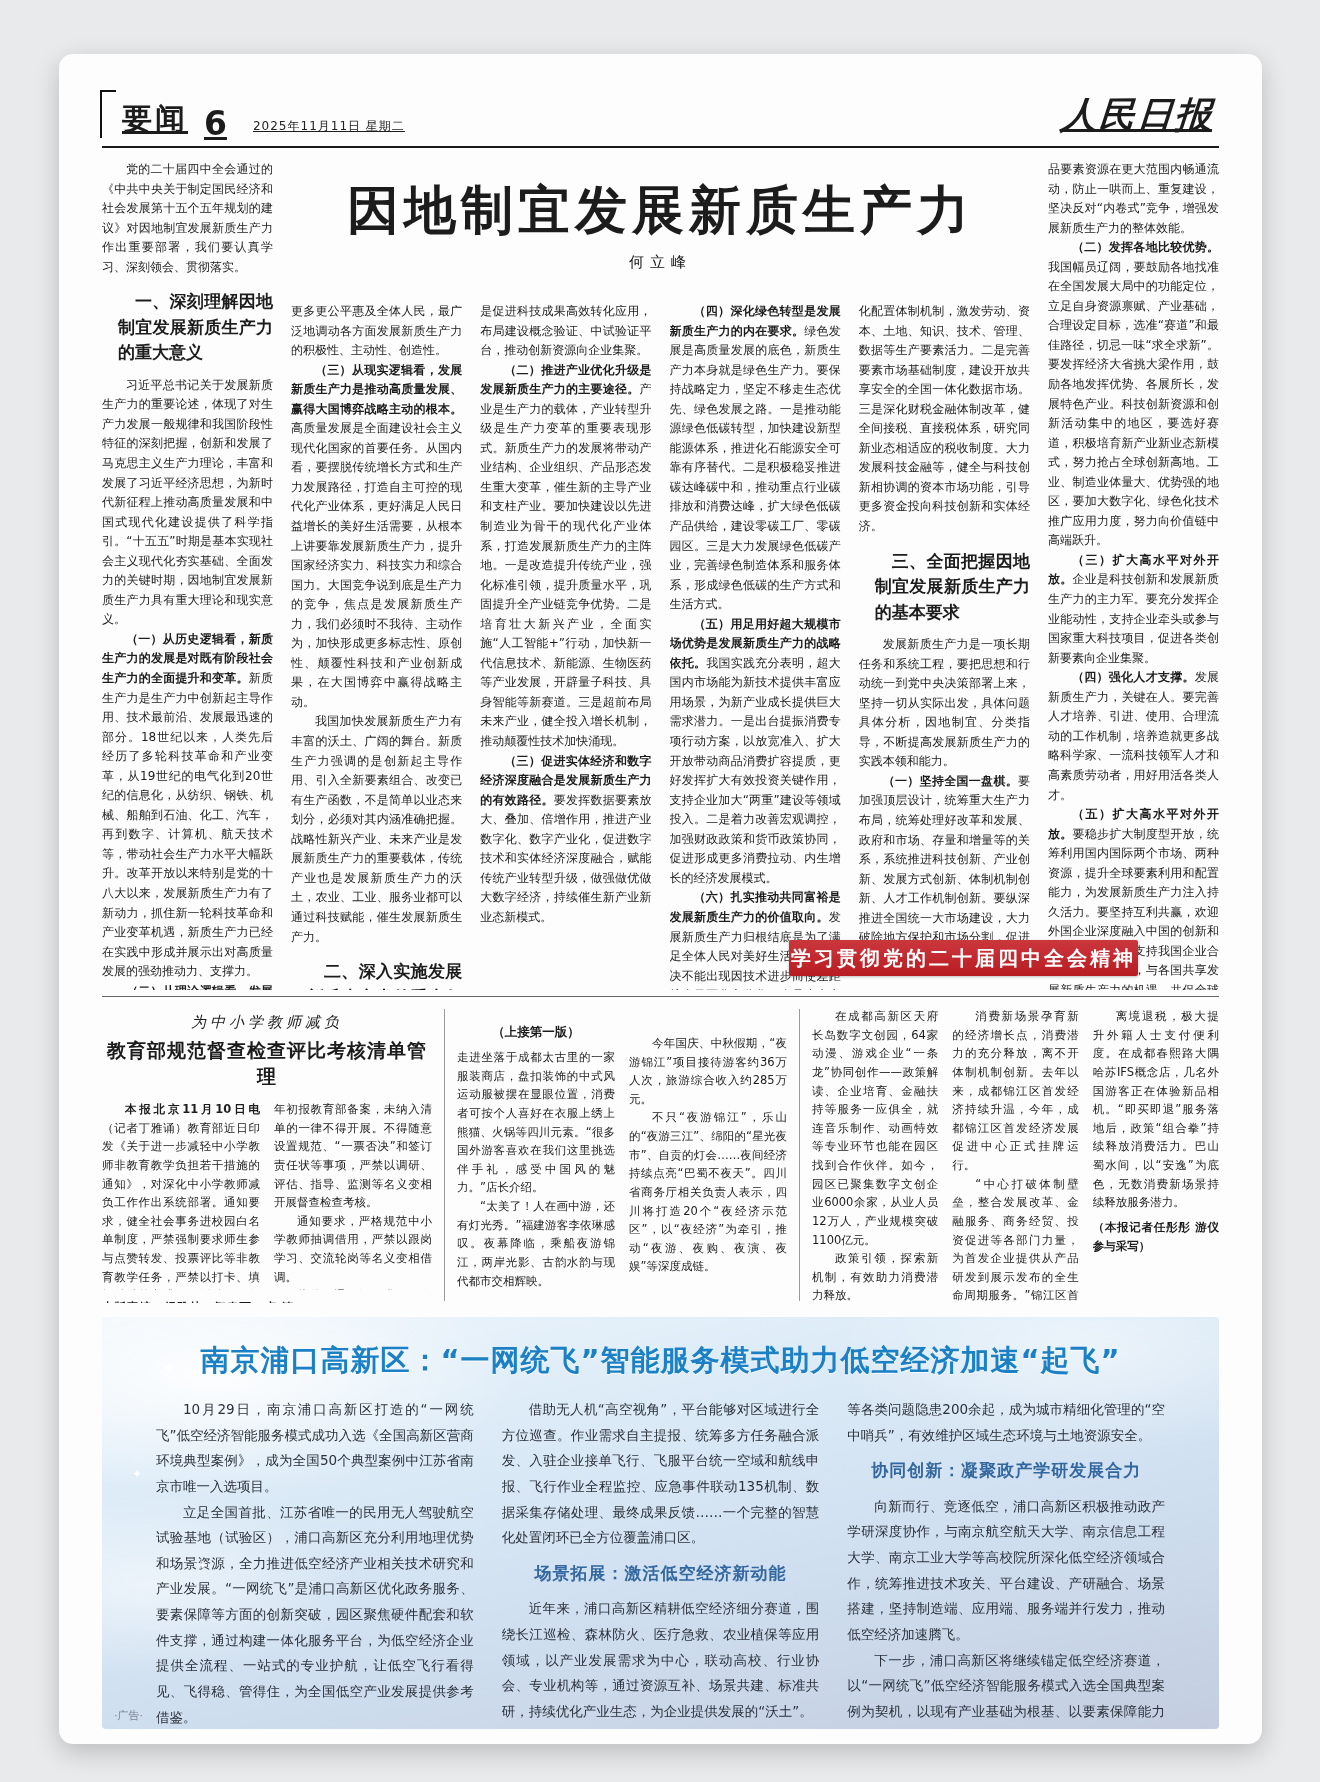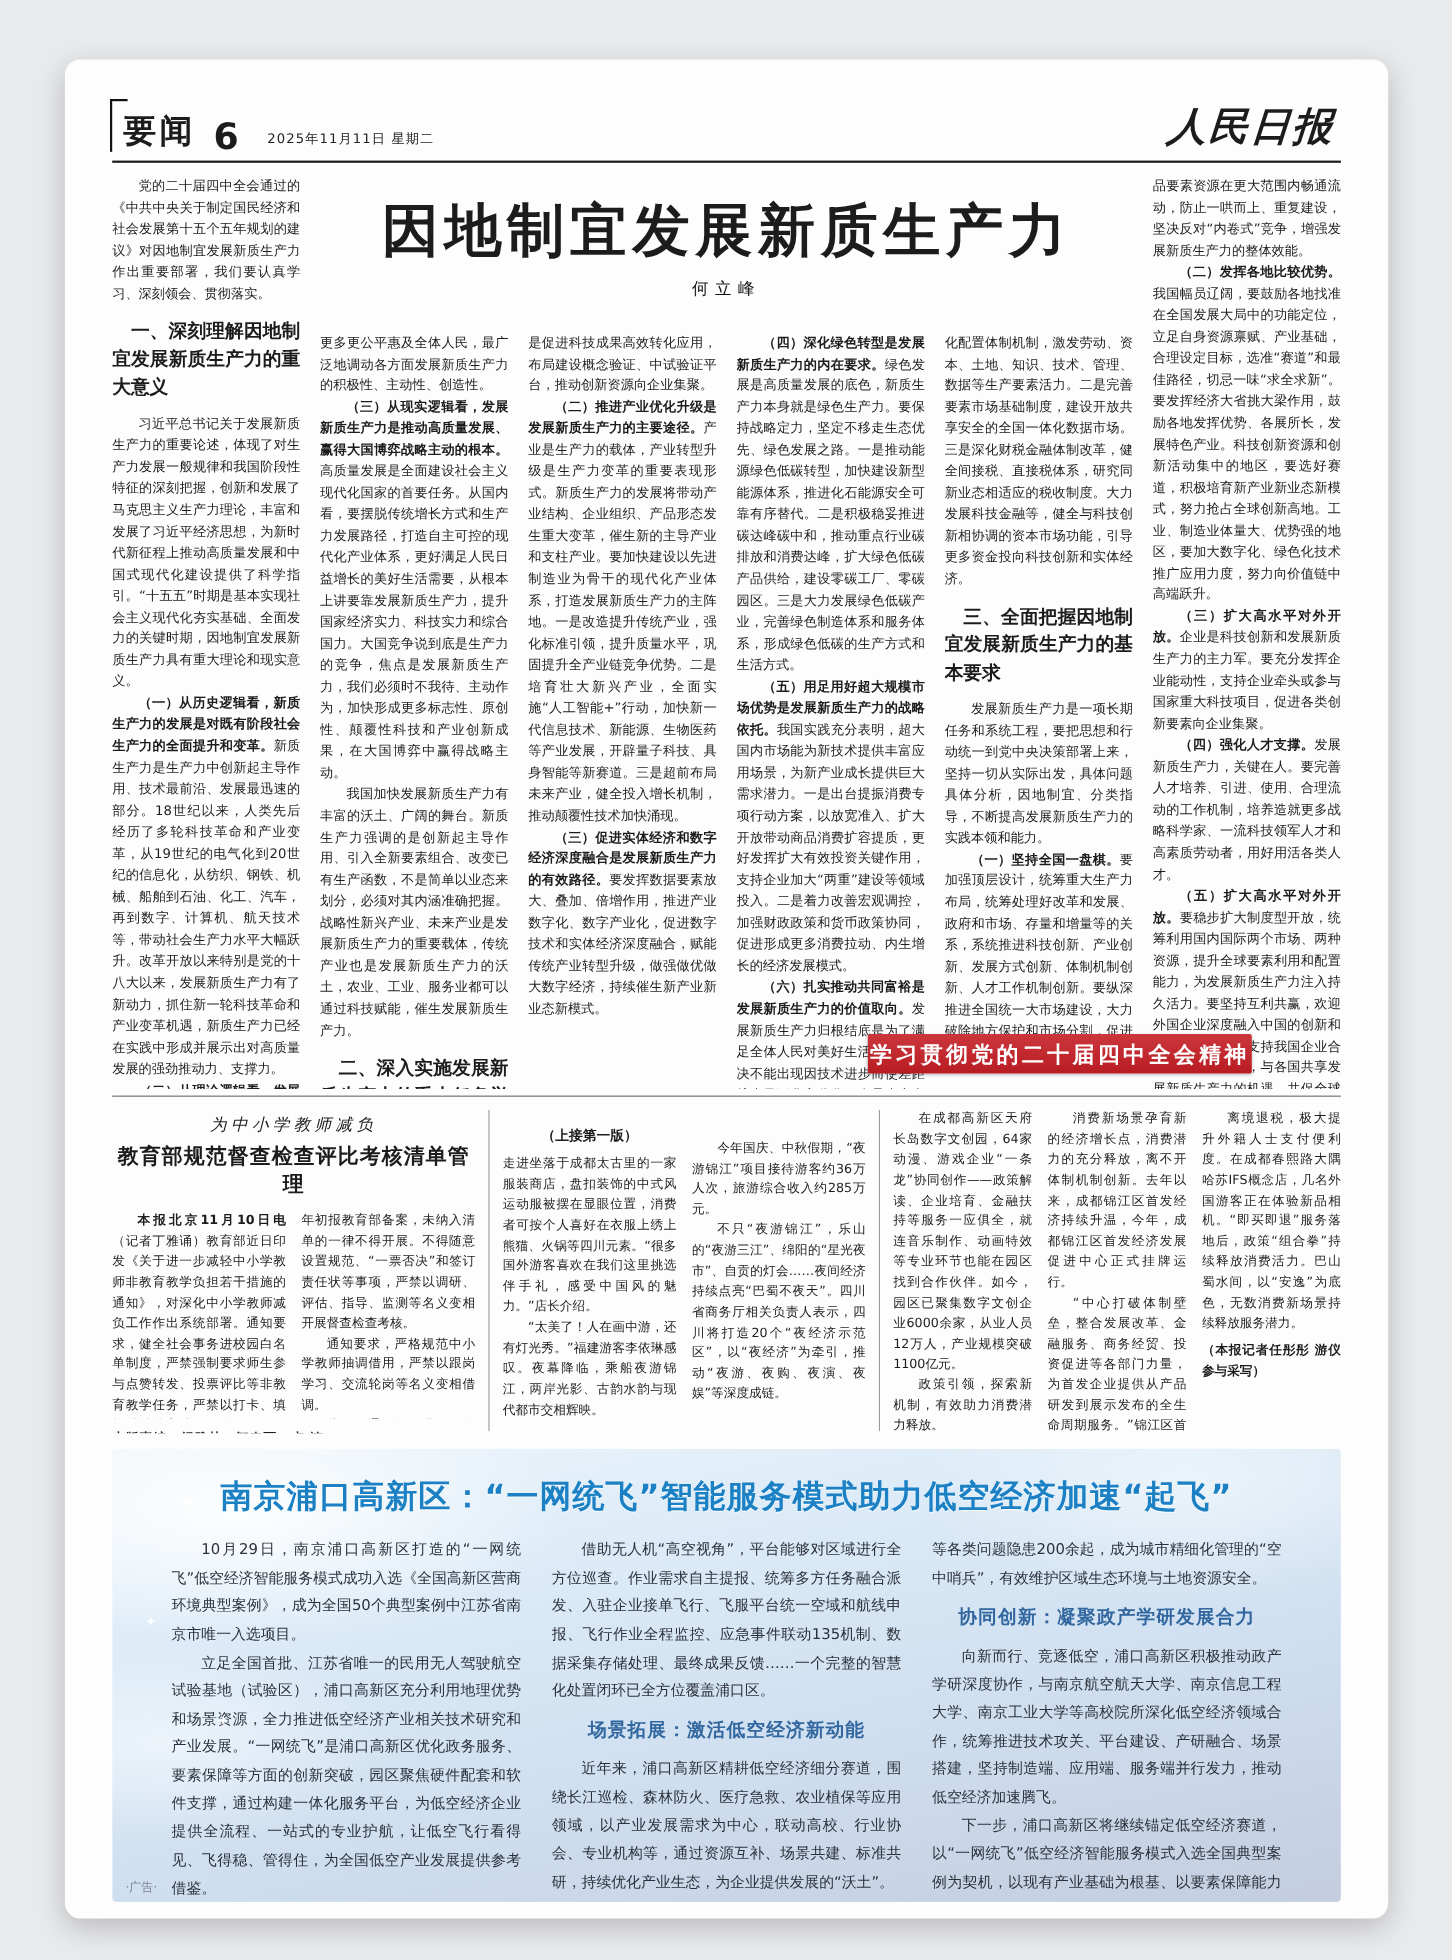--- a/index.html
+++ b/index.html
@@ -3,21 +3,21 @@
 <meta charset="utf-8">
 <style>
   html,body{margin:0;padding:0;}
   body{width:1320px;height:1782px;background:#e9eaec;position:relative;
        font-family:"DejaVu Sans","Liberation Sans",sans-serif;color:#1c1c1c;}
   .paper{position:absolute;left:59px;top:54px;width:1203px;height:1690px;background:#fdfdfd;
          border-radius:14px;box-shadow:0 8px 26px rgba(0,0,0,.20);overflow:hidden;
          padding:34px 43px 0 43px;box-sizing:border-box;}
   
   .masthead{position:relative;height:52px;border-bottom:2px solid #1a1a1a;
-            display:flex;align-items:flex-end;padding:0 2px 6px 10px;}
+            display:flex;align-items:flex-end;padding:0 2px 6px 20px;text-decoration:underline;}
   .corner{position:absolute;left:-2px;top:2px;width:14px;height:46px;
           border-left:2.5px solid #111;border-top:2.5px solid #111;}
   .sec-name{font-size:30px;font-weight:800;letter-spacing:3px;}
   .page-no{font-size:33px;font-weight:600;margin-left:16px;line-height:1;}
   .date{font-size:12px;margin-left:26px;letter-spacing:1px;padding-bottom:5px;color:#222;}
   .brand{margin-left:auto;font-family:"DejaVu Serif","Liberation Serif",serif;
          font-size:36px;font-weight:700;font-style:italic;letter-spacing:2px;
          transform:skewX(-4deg);padding-right:4px;}
   
   .lead{position:relative;margin-top:12px;height:830px;display:flex;gap:18px;overflow:hidden;}
@@ -25,21 +25,21 @@
         text-align:justify;}
   .lead-mid{flex:1;display:flex;flex-direction:column;min-width:0;}
   .lead-head{height:142px;text-align:center;flex:0 0 142px;}
   .lead-title{font-size:52px;font-weight:900;letter-spacing:5px;margin:22px 0 0 0;line-height:1.1;}
   .lead-byline{font-size:15px;margin-top:14px;letter-spacing:6px;color:#111;}
   .lead-mid-cols{flex:1;display:flex;gap:18px;overflow:hidden;}
   .mcol{flex:1;overflow:hidden;font-size:12px;line-height:1.63;text-align:justify;min-width:0;}
   p{margin:0;text-indent:2em;}
   p.cont{text-indent:0;}
   .em{font-weight:700;}
-  .col-h{font-size:17px;font-weight:800;line-height:1.5;margin:12px 0 10px 0;text-indent:1em;}
+  .col-h{font-size:17px;font-weight:800;line-height:1.5;margin:12px 0 10px 16px;text-indent:1em;}
   .banner{position:absolute;left:687px;bottom:14px;width:349px;height:36px;
           background:linear-gradient(180deg,#cb373d,#b81c22);color:#fff;
           display:flex;align-items:center;justify-content:center;
           font-size:20px;font-weight:800;letter-spacing:3px;border-radius:2px;
           box-shadow:0 1px 3px rgba(0,0,0,.25);}
   
   .band-rule{border:none;border-top:1px solid #666;margin:6px 0 10px 0;}
   .middle{display:flex;height:296px;overflow:hidden;}
   .vline{flex:0 0 1px;background:#9a9a9a;margin:2px 12px;}
   .mb-edu{flex:0 0 330px;width:330px;overflow:hidden;}

